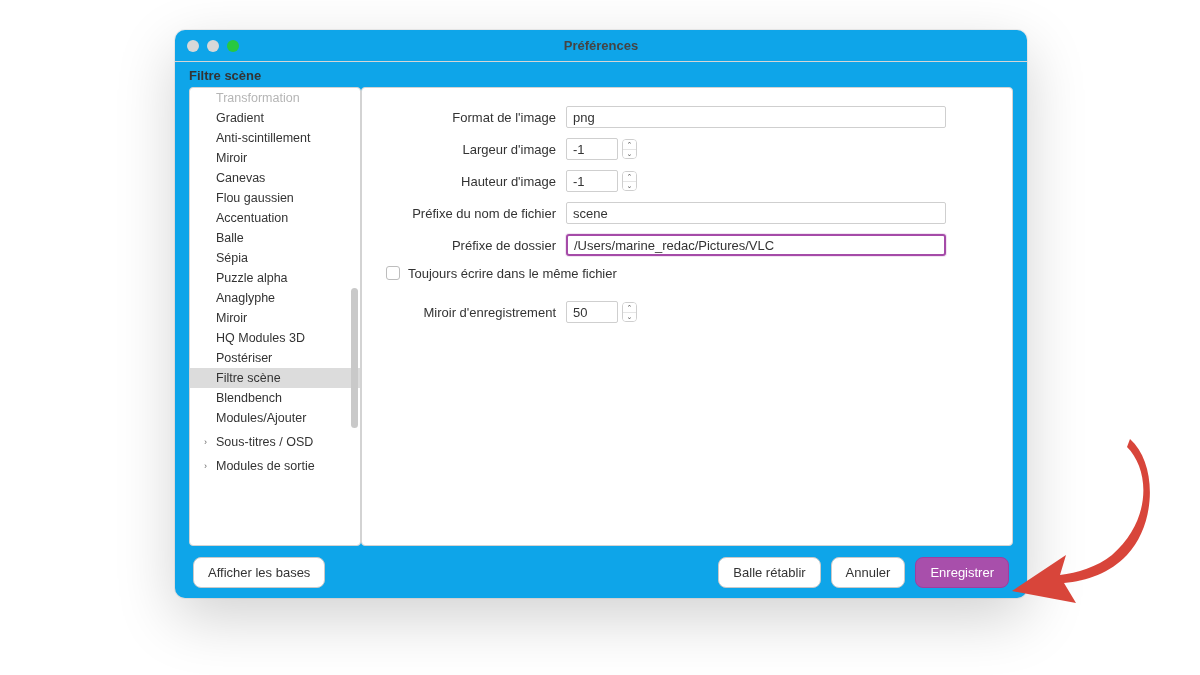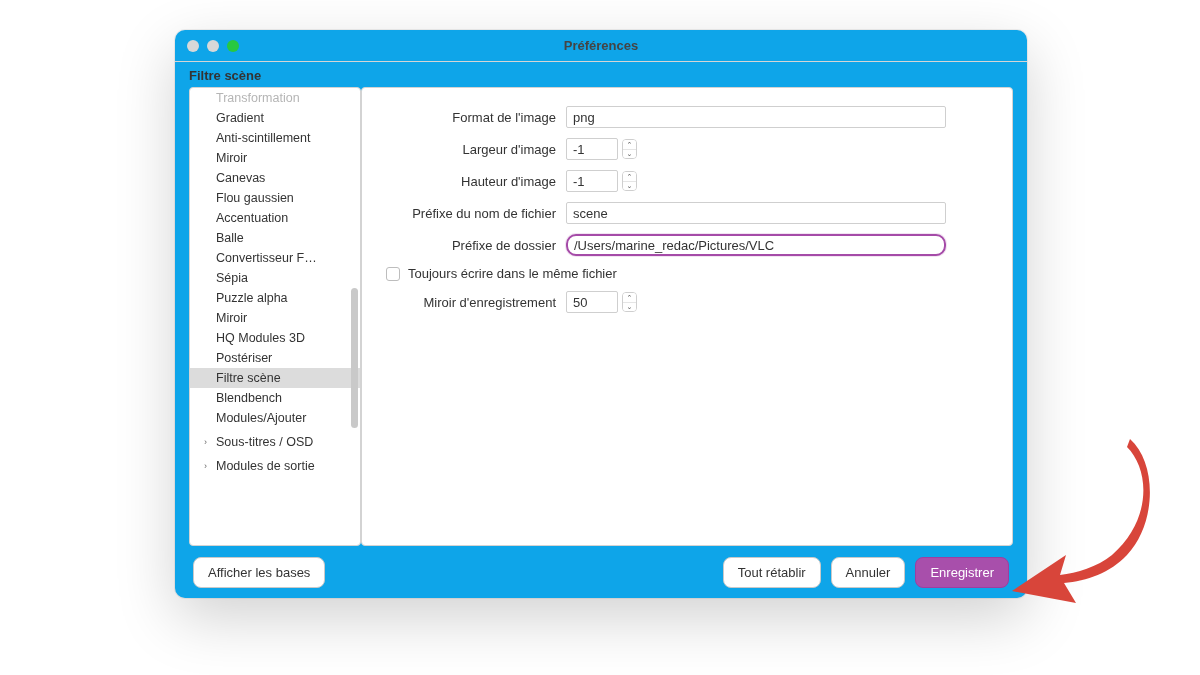--- a/index.html
+++ b/index.html
@@ -128,21 +128,21 @@
     border-radius: 2px;
     padding: 6px 6px;
     font-size: 13px;
     font-family: inherit;
     color: #333;
     background: #fff;
   }
   .text-input.highlighted {
     border: 2px solid #a54ba8;
     box-shadow: 0 0 0 1px rgba(165,75,168,0.15);
-    border-radius: 10px;
+    border-radius: 3px;
   }
   .num-wrap {
     display: flex;
     align-items: center;
   }
   .num-input {
     width: 52px;
     height: 22px;
     border: 1px solid #cfcfcf;
     border-radius: 2px;
@@ -167,23 +167,23 @@
     align-items:center;
     justify-content:center;
     font-size:7px;
     line-height:1;
     color:#555;
     background:#fff;
   }
   .stepper div:first-child { border-bottom: 1px solid #e5e5e5; }
   .checkbox-row {
     display: flex;
-    align-items: center;
+    align-items: flex-start;
     margin-left: 0;
-    margin-bottom: 10px;
+    margin-bottom: 20px;
   }
   .cb {
     width: 14px;
     height: 14px;
     border: 1px solid #bdbdbd;
     border-radius: 3px;
     background:#fff;
     margin-right: 8px;
   }
   .footer {
@@ -247,23 +247,23 @@
     <div class="sidebar">
       <div class="sidebar-list" id="sidebar-list">
           <div class="item first" style="color: rgb(181, 181, 181);">Transformation</div>
           <div class="item">Gradient</div>
           <div class="item">Anti-scintillement</div>
           <div class="item">Miroir</div>
           <div class="item">Canevas</div>
           <div class="item">Flou gaussien</div>
           <div class="item">Accentuation</div>
           <div class="item">Balle</div>
-          <div class="item">Convertisseur F…</div>
           <div class="item">Sépia</div>
           <div class="item">Puzzle alpha</div>
+          <div class="item">Anaglyphe</div>
           <div class="item">Miroir</div>
           <div class="item">HQ Modules 3D</div>
           <div class="item">Postériser</div>
           <div class="item selected">Filtre scène</div>
           <div class="item">Blendbench</div>
           <div class="item">Modules/Ajouter</div>
           <div class="item expander">
             <span class="chev" style="transform: none;">›</span>
             <span>Sous-titres / OSD</span>
           </div>
@@ -329,21 +329,21 @@
           </div>
         </div>
       </div>
 
     </div>
   </div>
 
   <div class="footer">
     <button class="btn">Afficher les bases</button>
     <div class="spacer"></div>
-    <button class="btn">Tout rétablir</button>
+    <button class="btn">Balle rétablir</button>
     <button class="btn">Annuler</button>
     <button class="btn primary">Enregistrer</button>
   </div>
 
 </div>
 
 <svg class="arrow-svg" viewBox="0 0 200 170">
   <path d="M 175 12 
            C 198 35, 200 85, 160 120
            C 145 132, 125 138, 108 140

